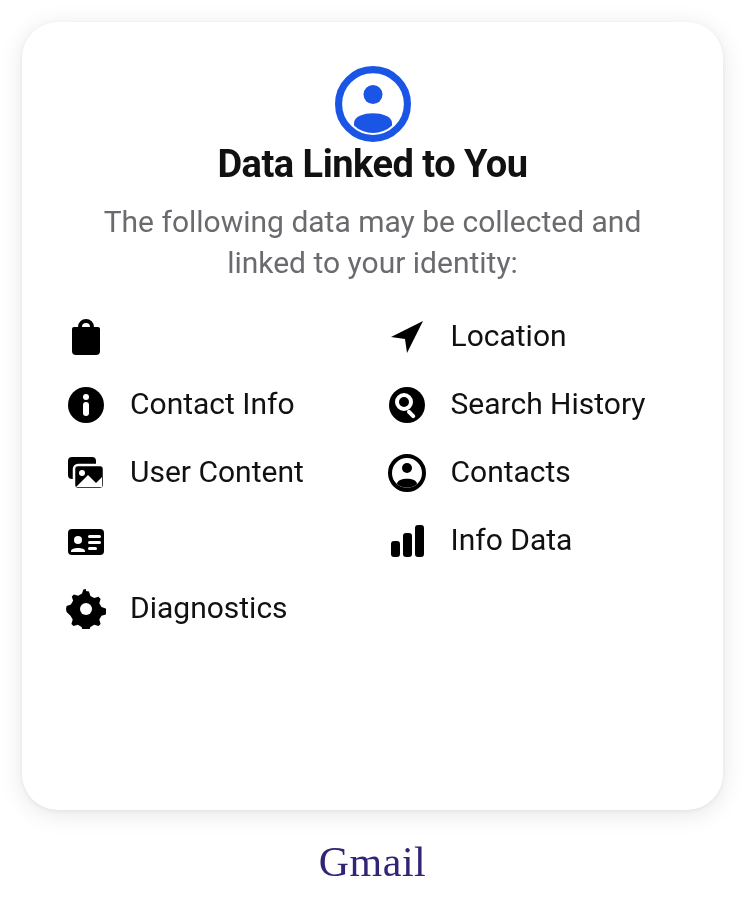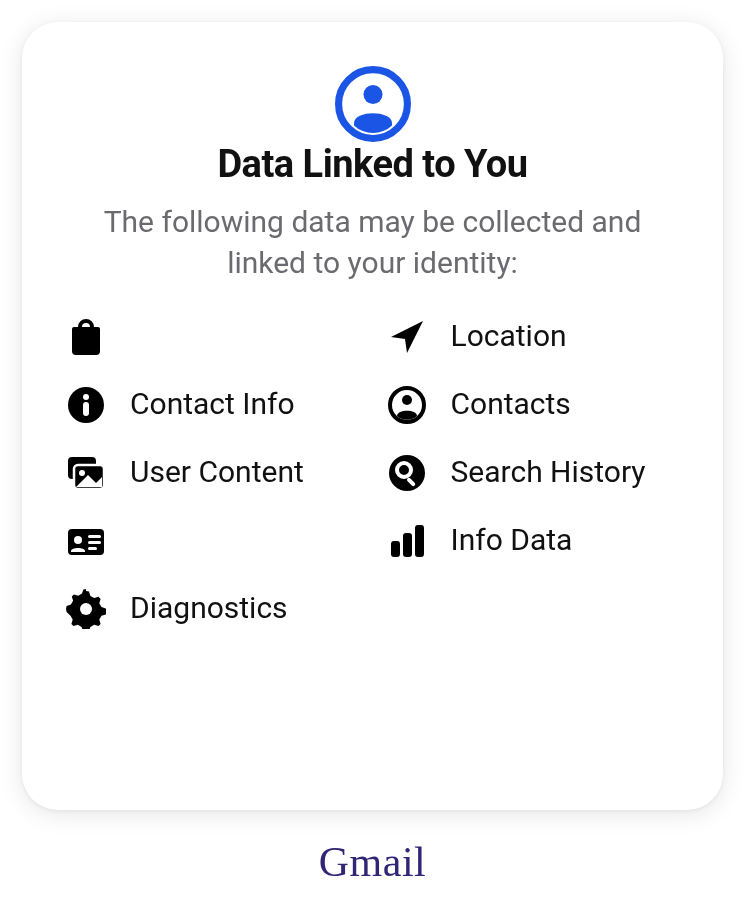--- a/index.html
+++ b/index.html
@@ -170,42 +170,42 @@
           <svg viewBox="0 0 40 40">
               <path d="M36 4 L4 20 L18 22 L20 36 Z"></path>
             </svg>
         </span>
         <span class="lbl">Location</span>
       </div>
 
       <div class="item">
         <span class="ic">
           <svg viewBox="0 0 40 40">
+              <circle cx="20" cy="20" r="18"></circle>
+              <circle cx="17" cy="17" r="7" fill="none" stroke="#fff" stroke-width="4"></circle>
+              <rect x="22" y="24" width="10" height="4" rx="2" transform="rotate(45 22 24)" fill="#fff"></rect>
+            </svg>
+        </span>
+        <span class="lbl">Search History</span>
+      </div>
+
+      <div class="item">
+        <span class="ic">
+          <svg viewBox="0 0 40 40">
               <circle cx="20" cy="20" r="17" fill="none" stroke="#000" stroke-width="4"></circle>
               <circle cx="20" cy="15" r="5"></circle>
               <path d="M10 31c0-7 20-7 20 0a15 15 0 0 1-20 0z"></path>
             </svg>
         </span>
         <span class="lbl">Contacts</span>
       </div>
 
       <div class="item">
         <span class="ic">
           <svg viewBox="0 0 40 40">
-              <circle cx="20" cy="20" r="18"></circle>
-              <circle cx="17" cy="17" r="7" fill="none" stroke="#fff" stroke-width="4"></circle>
-              <rect x="22" y="24" width="10" height="4" rx="2" transform="rotate(45 22 24)" fill="#fff"></rect>
-            </svg>
-        </span>
-        <span class="lbl">Search History</span>
-      </div>
-
-      <div class="item">
-        <span class="ic">
-          <svg viewBox="0 0 40 40">
               <rect x="4" y="20" width="9" height="16" rx="3"></rect>
               <rect x="16" y="12" width="9" height="24" rx="3"></rect>
               <rect x="28" y="4" width="9" height="32" rx="3"></rect>
             </svg>
         </span>
         <span class="lbl">Info Data</span>
       </div>
 
 
     </div>

